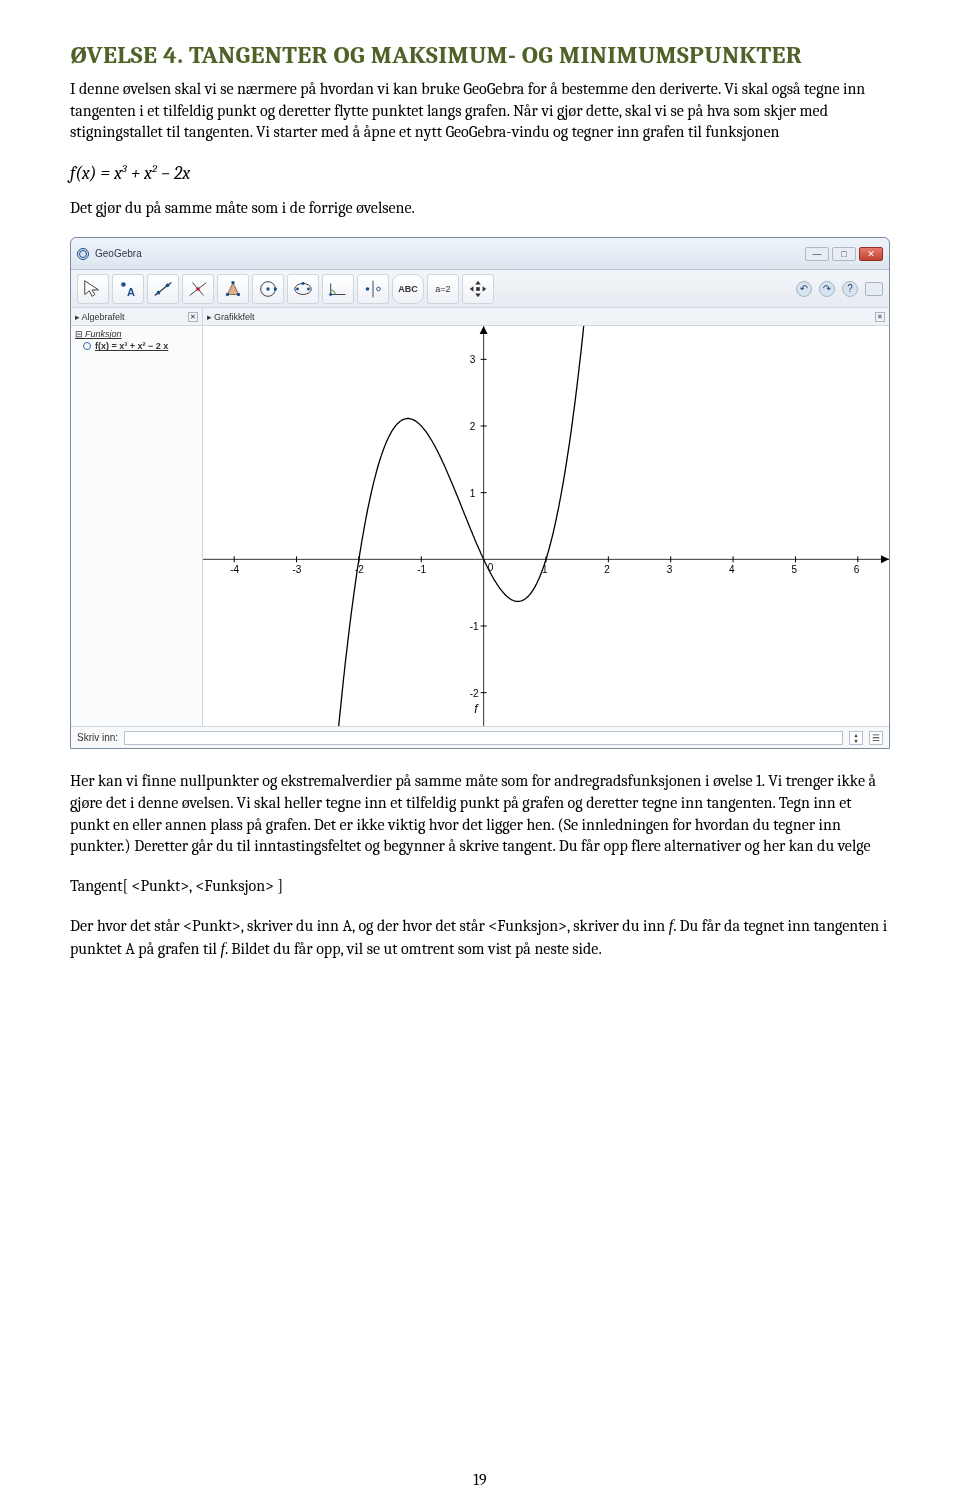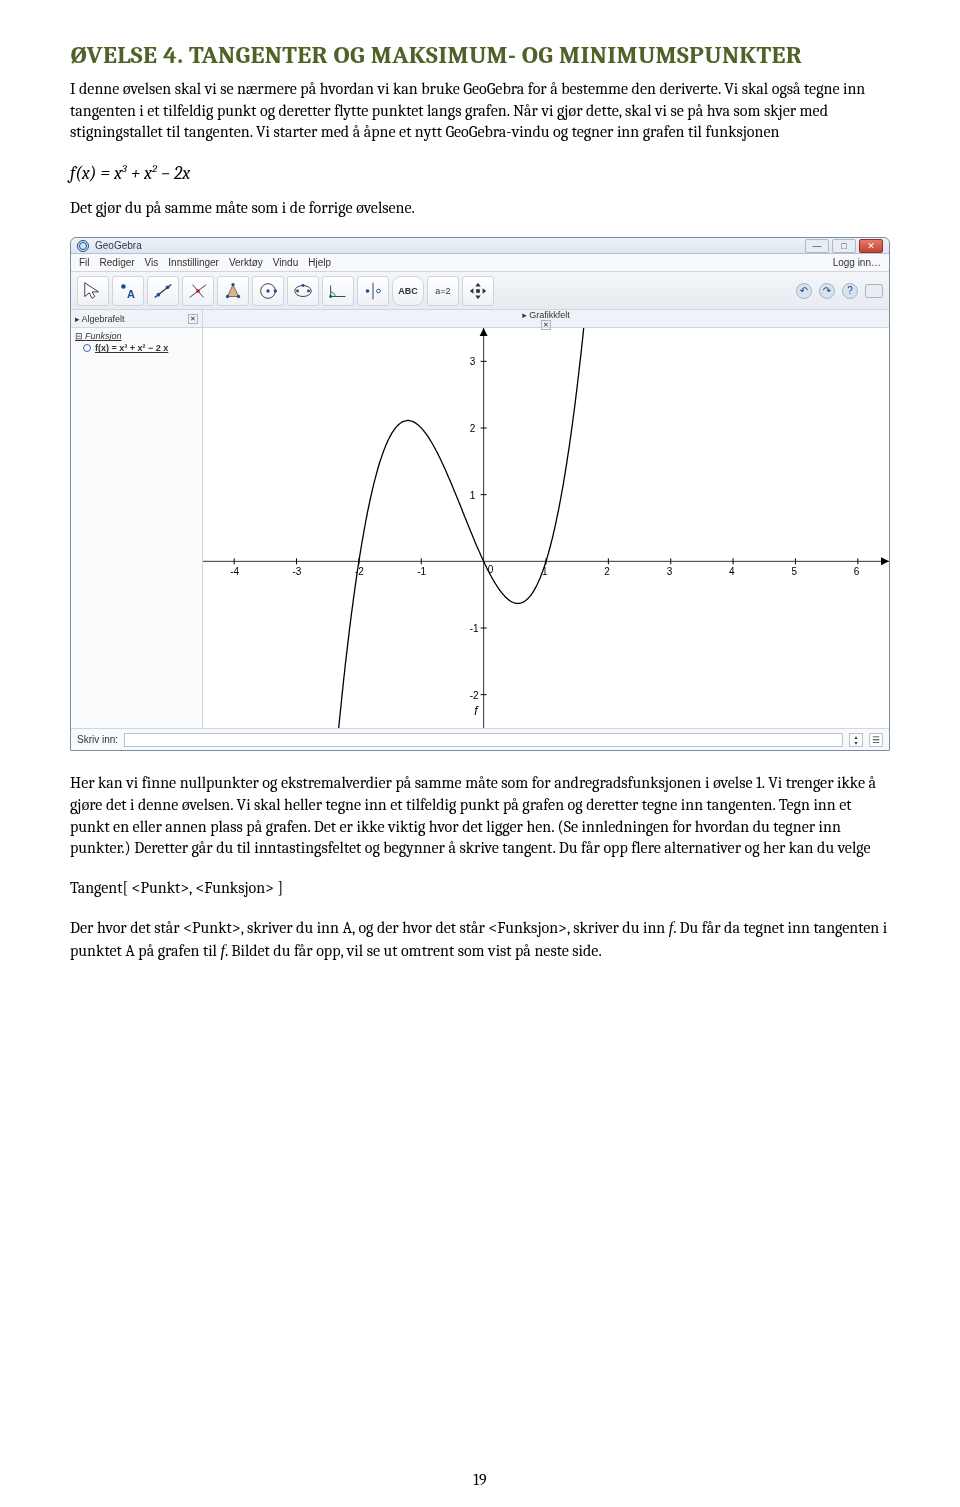--- a/index.html
+++ b/index.html
@@ -27,21 +27,21 @@
   .gg-window {
     width: 820px;
     border: 1px solid #7a8aa0;
     border-radius: 6px 6px 0 0;
     margin: 6px 0 22px 0;
     background: #e6ecf3;
     font-family: Verdana, sans-serif;
     font-size: 10px;
   }
   .gg-titlebar {
-    height: 16px;
+    height: 32px;
     background: linear-gradient(#eef3fa, #dde6f0);
     border-bottom: 1px solid #b7c2d0;
     display: flex; align-items: center;
     padding: 0 6px;
     border-radius: 6px 6px 0 0;
   }
   .gg-ico {
     width: 12px; height: 12px; border-radius: 50%;
     border: 1.5px solid #1a4f8f; margin-right: 6px;
     background: #d9e4f1; position: relative;
@@ -97,21 +97,21 @@
   .gg-closebox { width: 10px; height: 10px; border: 1px solid #aab4c0; font-size: 7px; display:flex;align-items:center;justify-content:center;}
   .gg-algebra-body { padding: 3px 4px; text-decoration: underline; }
   .gg-cat { color: #333; font-style: italic; font-size: 9px; margin-bottom: 2px;}
   .gg-cat::before { content: "⊟ "; font-style: normal;}
   .gg-func { display: flex; align-items: center; gap: 4px; padding-left: 8px;font-size: 9px;}
   .gg-bullet { width: 8px; height: 8px; border-radius: 50%; border: 1px solid #3a67a6; }
 
   .gg-graphics {
     flex: 1; position: relative; background: #ffffff;
   }
-  .gg-graphics .gg-panel-head { background: #eff2f6; flex-direction: column; }
+  .gg-graphics .gg-panel-head { background: #eff2f6; }
   .gg-canvas {
     width: 100%; height: 400px; display: block;
   }
 
   .gg-input {
     height: 22px; background: #f8f9fb; border-top: 1px solid #cfd6df;
     display: flex; align-items: center; padding: 0 6px; gap: 6px;
     font-size: 10px; color: #333;
   }
   .gg-input-box {
@@ -141,31 +141,20 @@
   <div class="gg-titlebar">
     <span class="gg-ico"></span>
     <span class="gg-title">GeoGebra</span>
     <div class="gg-winbtns">
       <div class="gg-winbtn">—</div>
       <div class="gg-winbtn">□</div>
       <div class="gg-winbtn close">✕</div>
     </div>
   </div>
 
-  <div class="gg-menubar">
-    <span>Fil</span>
-    <span>Rediger</span>
-    <span>Vis</span>
-    <span>Innstillinger</span>
-    <span>Verktøy</span>
-    <span>Vindu</span>
-    <span>Hjelp</span>
-    <span class="spacer"></span>
-    <span>Logg inn…</span>
-  </div>
 
   <div class="gg-toolbar">
     <div class="gg-toolbtn">
         <svg viewBox="0 0 24 24">
           <path d="M3 3 L3 18 L8 14 L11 20 L14 18 L11 13 L18 13 Z" fill="#fff" stroke="#333" stroke-width="1"></path>
         </svg>
       </div>
     <div class="gg-toolbtn">
         <svg viewBox="0 0 24 24">
           <circle cx="7" cy="7" r="2.5" fill="#1a4f8f"></circle>

